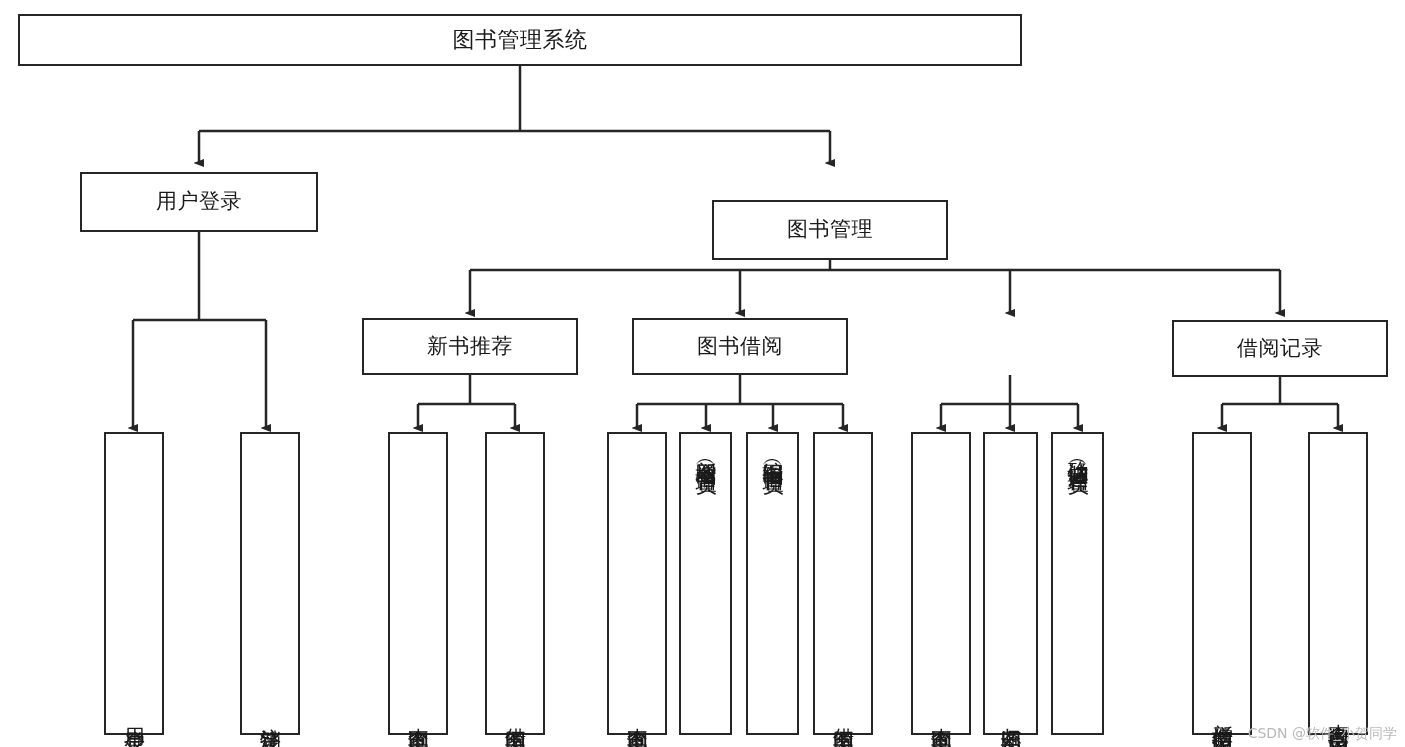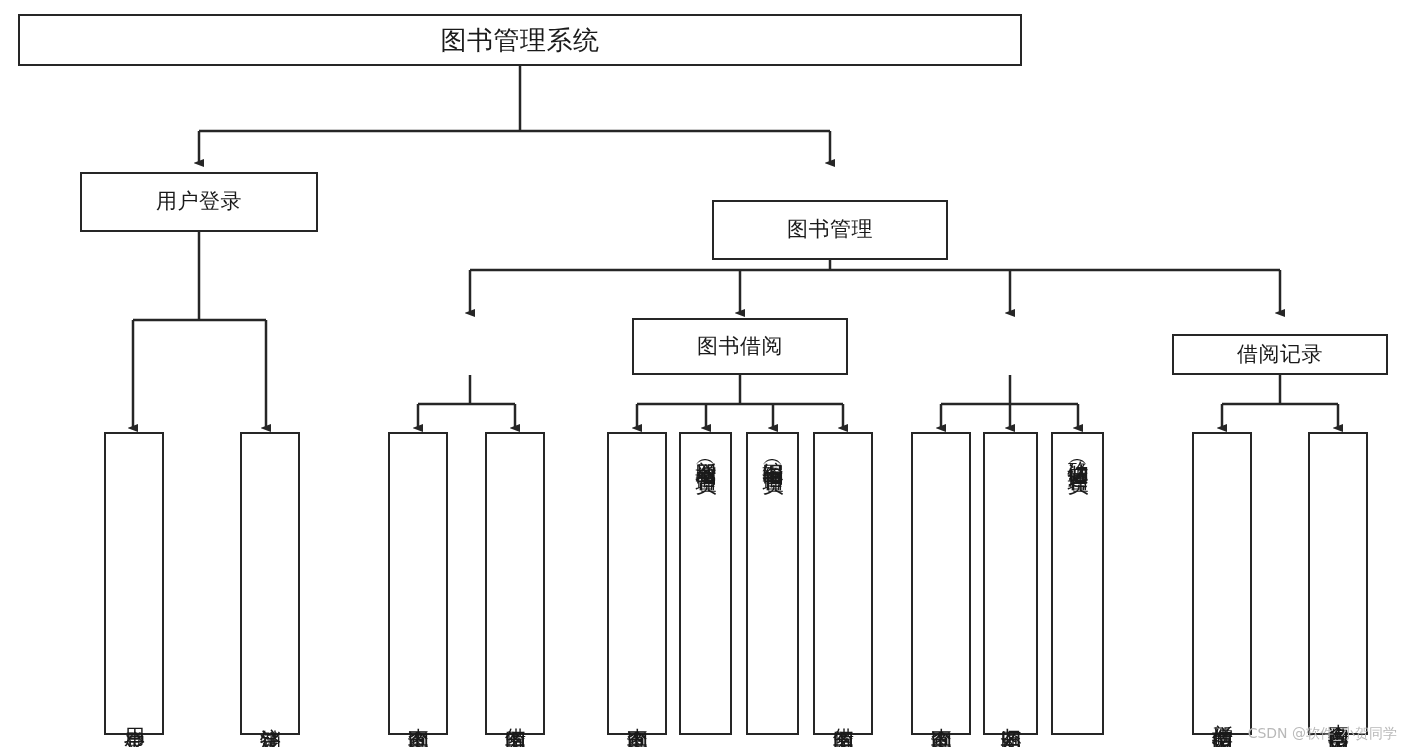--- a/index.html
+++ b/index.html
@@ -39,21 +39,21 @@
     letter-spacing: 0.5px;
     white-space: nowrap;
     text-align: center;
   }
   
   .node.horiz .label {
     font-size: 21px;
     line-height: 1.1;
   }
   .node.root .label {
-    font-size: 26px;
+    font-size: 22px;
   }
   
   .node.vert {
     align-items: flex-end;
     justify-content: center;
     padding-bottom: 14px;
   }
   .node.vert.toptext {
     align-items: flex-start;
     padding-bottom: 0;
@@ -138,27 +138,30 @@
   </div>
 
   <div class="node horiz" style="left:80px; top:172px; width:238px; height:60px;">
     <span class="label">用户登录</span>
   </div>
 
   <div class="node horiz" style="left:712px; top:172px; width:236px; height:60px;margin-top:28px;">
     <span class="label">图书管理</span>
   </div>
 
+  <div class="node horiz" style="left:362px; top:318px; width:216px; height:57px;">
+    <span class="label">新书推荐</span>
+  </div>
 
   <div class="node horiz" style="left:632px; top:318px; width:216px; height:57px;">
     <span class="label">图书借阅</span>
   </div>
 
 
-  <div class="node horiz" style="left:1172px; top:334px; width:216px; height:41px;">
+  <div class="node horiz" style="left:1172px; top:320px; width:216px; height:57px;">
     <span class="label">借阅记录</span>
   </div>
 
   <div class="node vert" style="left:104px; top:432px; width:60px; height:303px;">
     <span class="label">用户登录</span>
   </div>
   <div class="node vert" style="left:240px; top:432px; width:60px; height:303px;">
     <span class="label">注销登录</span>
   </div>
 

